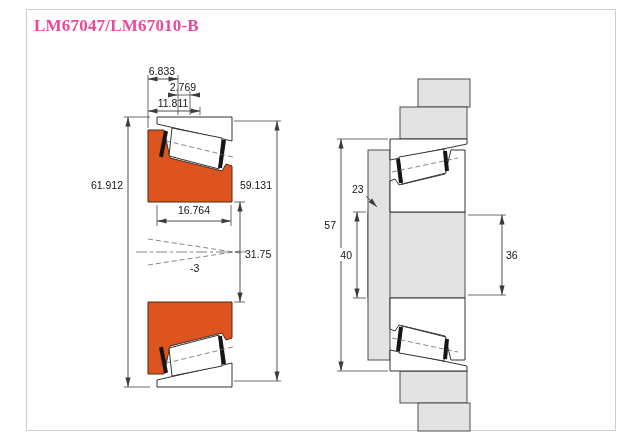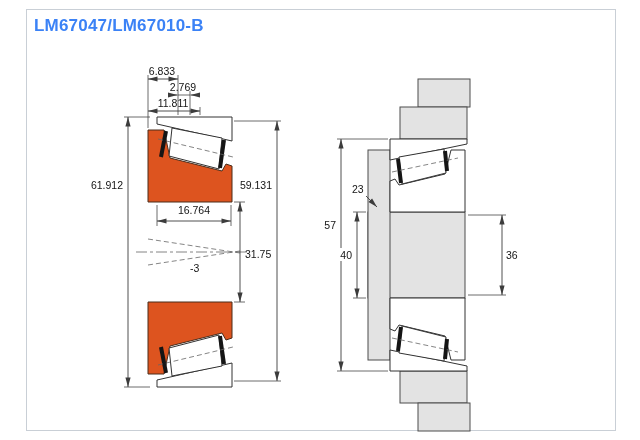--- a/index.html
+++ b/index.html
@@ -3,21 +3,21 @@
 <meta charset="utf-8">
 <style>
   :root{
     --orange:#dd541f; --gray_fill:#e3e3e3; --outline:#333333;
     --dim:#3c3c3c; --border:#c9cfd6;
   }
   html,body{margin:0;padding:0;background:#fff;}
   #canvas{position:relative;width:640px;height:440px;background:#fff;overflow:hidden;
           font-family:"Liberation Sans",sans-serif;}
   #title{position:absolute;left:34px;top:16px;font-size:17px;font-weight:bold;
-         color:#3b82f6;letter-spacing:.2px;}
+         color:#ec4899;letter-spacing:.2px;font-family:Liberation Serif, serif;}
   svg{position:absolute;left:0;top:0;}
   .part-white{fill:#ffffff;stroke:var(--outline);stroke-width:1;}
   .part-orange{fill:var(--orange);stroke:#4a2c1a;stroke-width:1;}
   .part-gray{fill:var(--gray_fill);stroke:#4d4d4d;stroke-width:1;}
   .cage{stroke:#151515;stroke-width:4;stroke-linecap:butt;}
   .cl{stroke:#666;stroke-width:.8;stroke-dasharray:11 3 3 3;}
   .dash{stroke:#666;stroke-width:.8;stroke-dasharray:5 3;}
   .ext{stroke:var(--dim);stroke-width:.75;}
   .dim{stroke:var(--dim);stroke-width:.9;marker-start:url(#arr);marker-end:url(#arr);}
   .dim1{stroke:var(--dim);stroke-width:.9;marker-end:url(#arr);}

